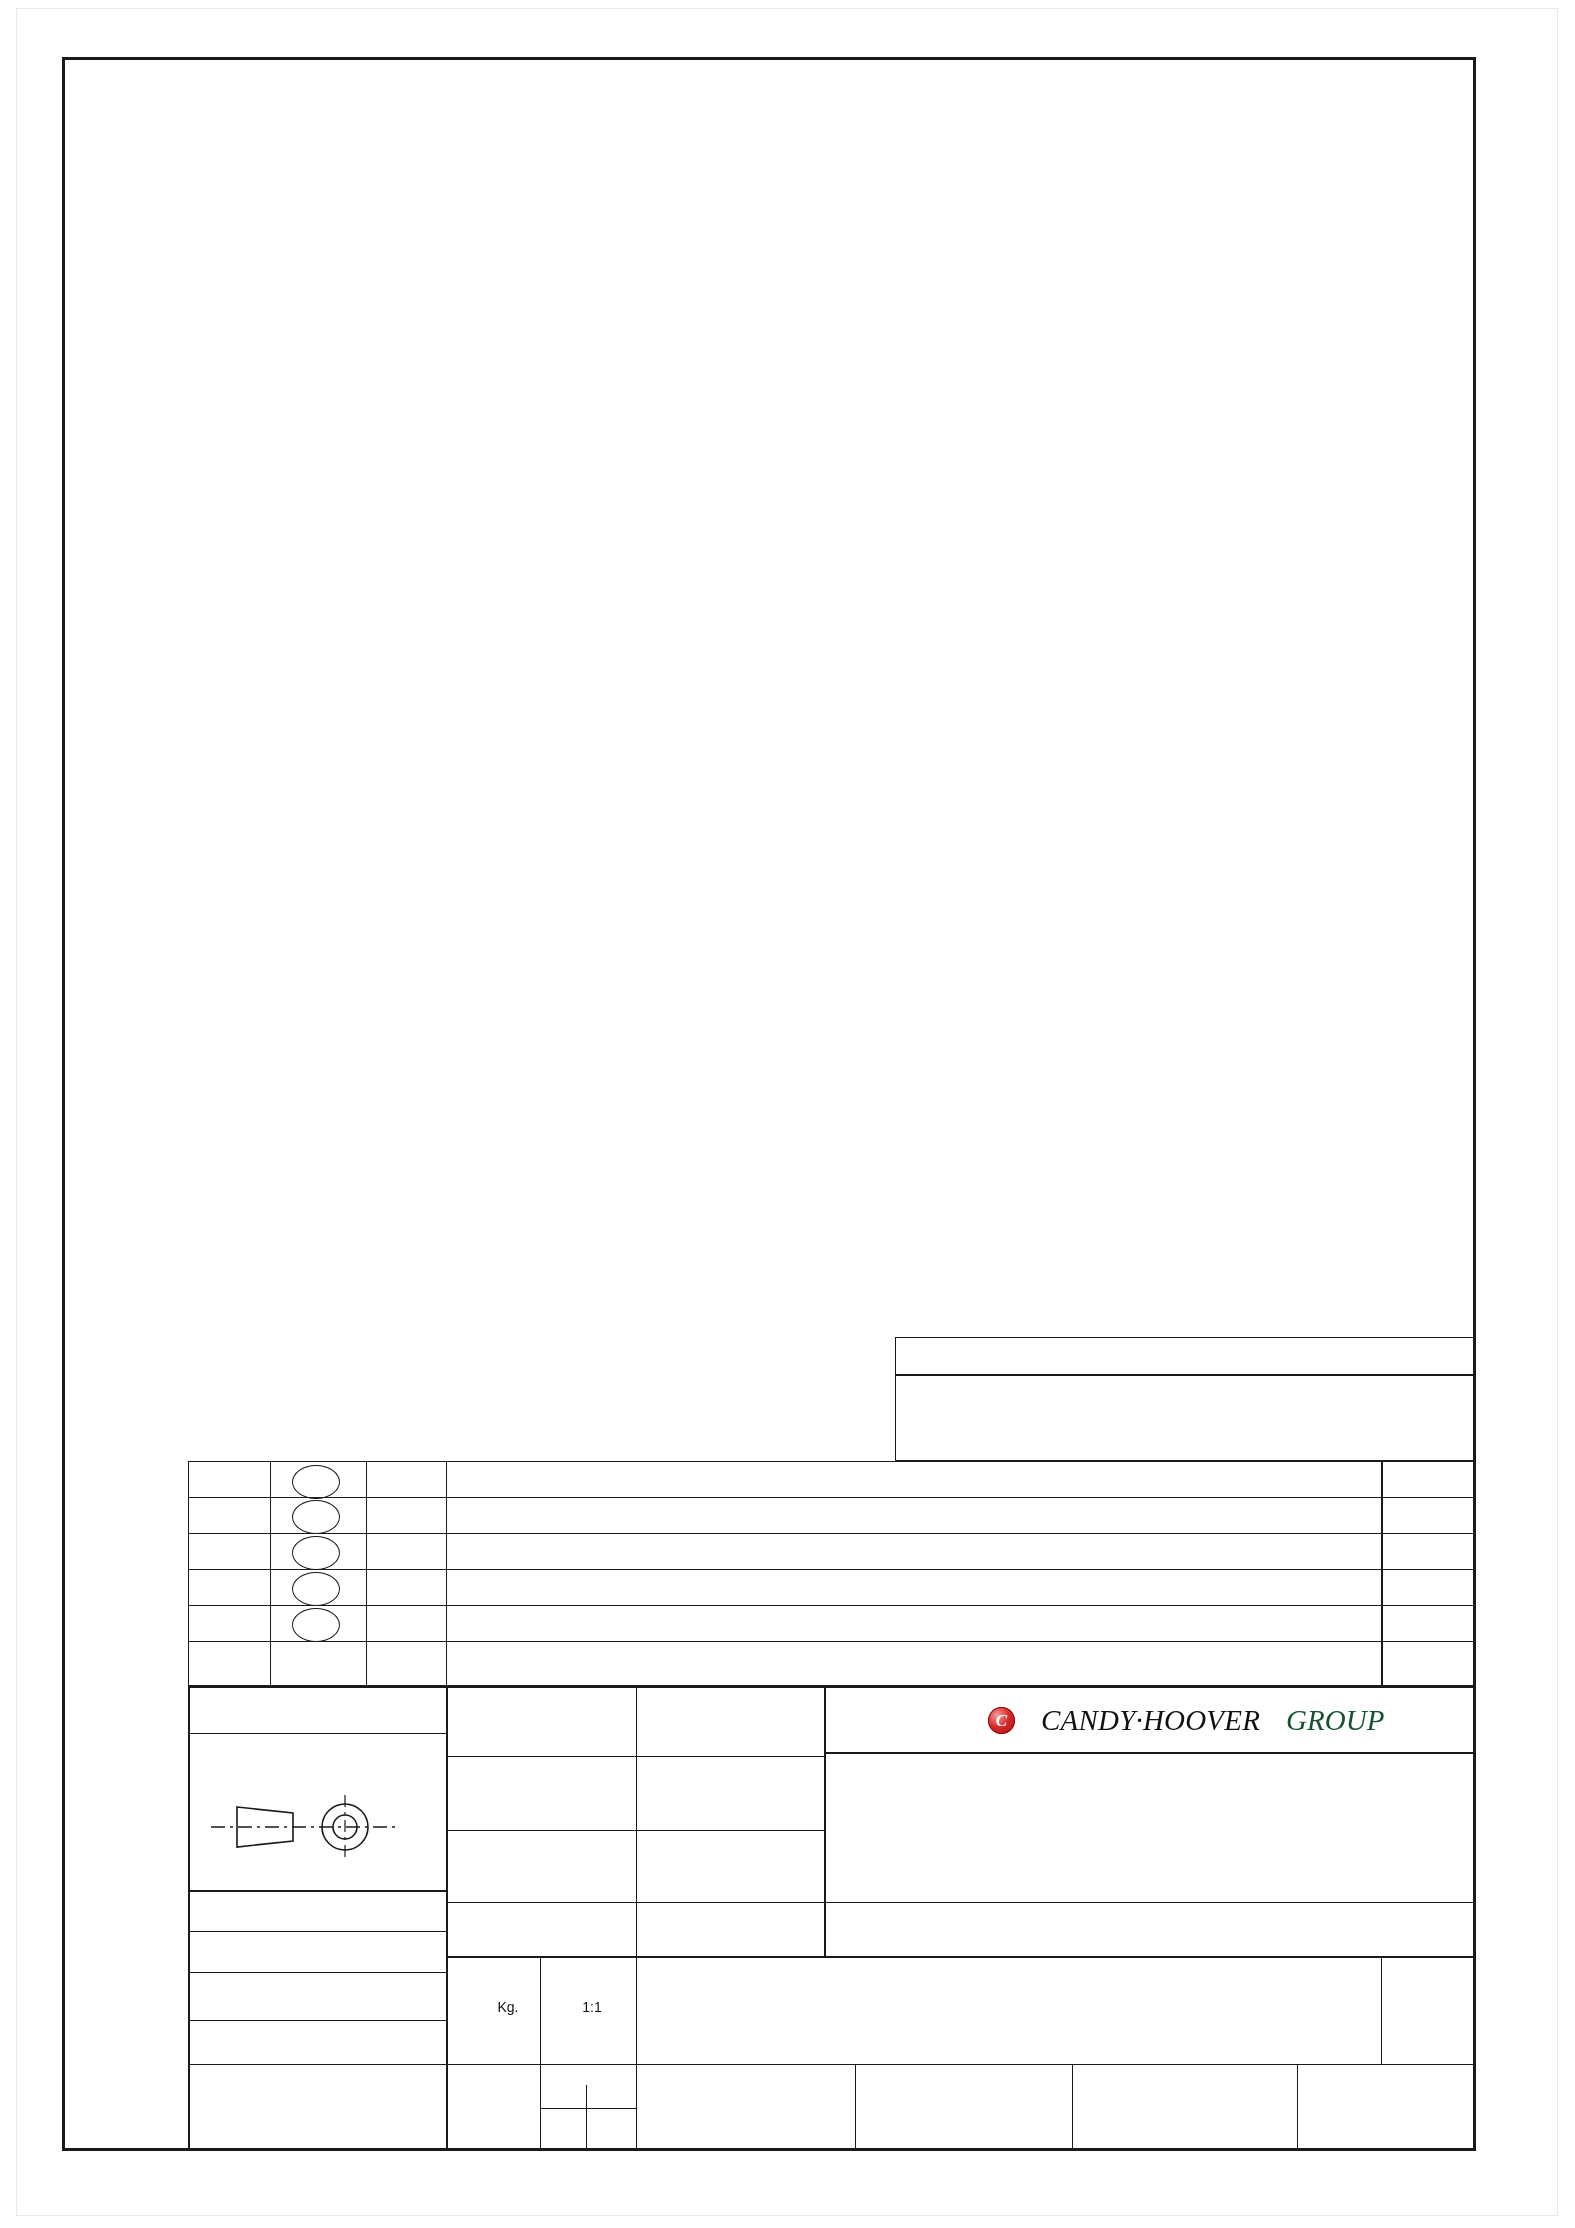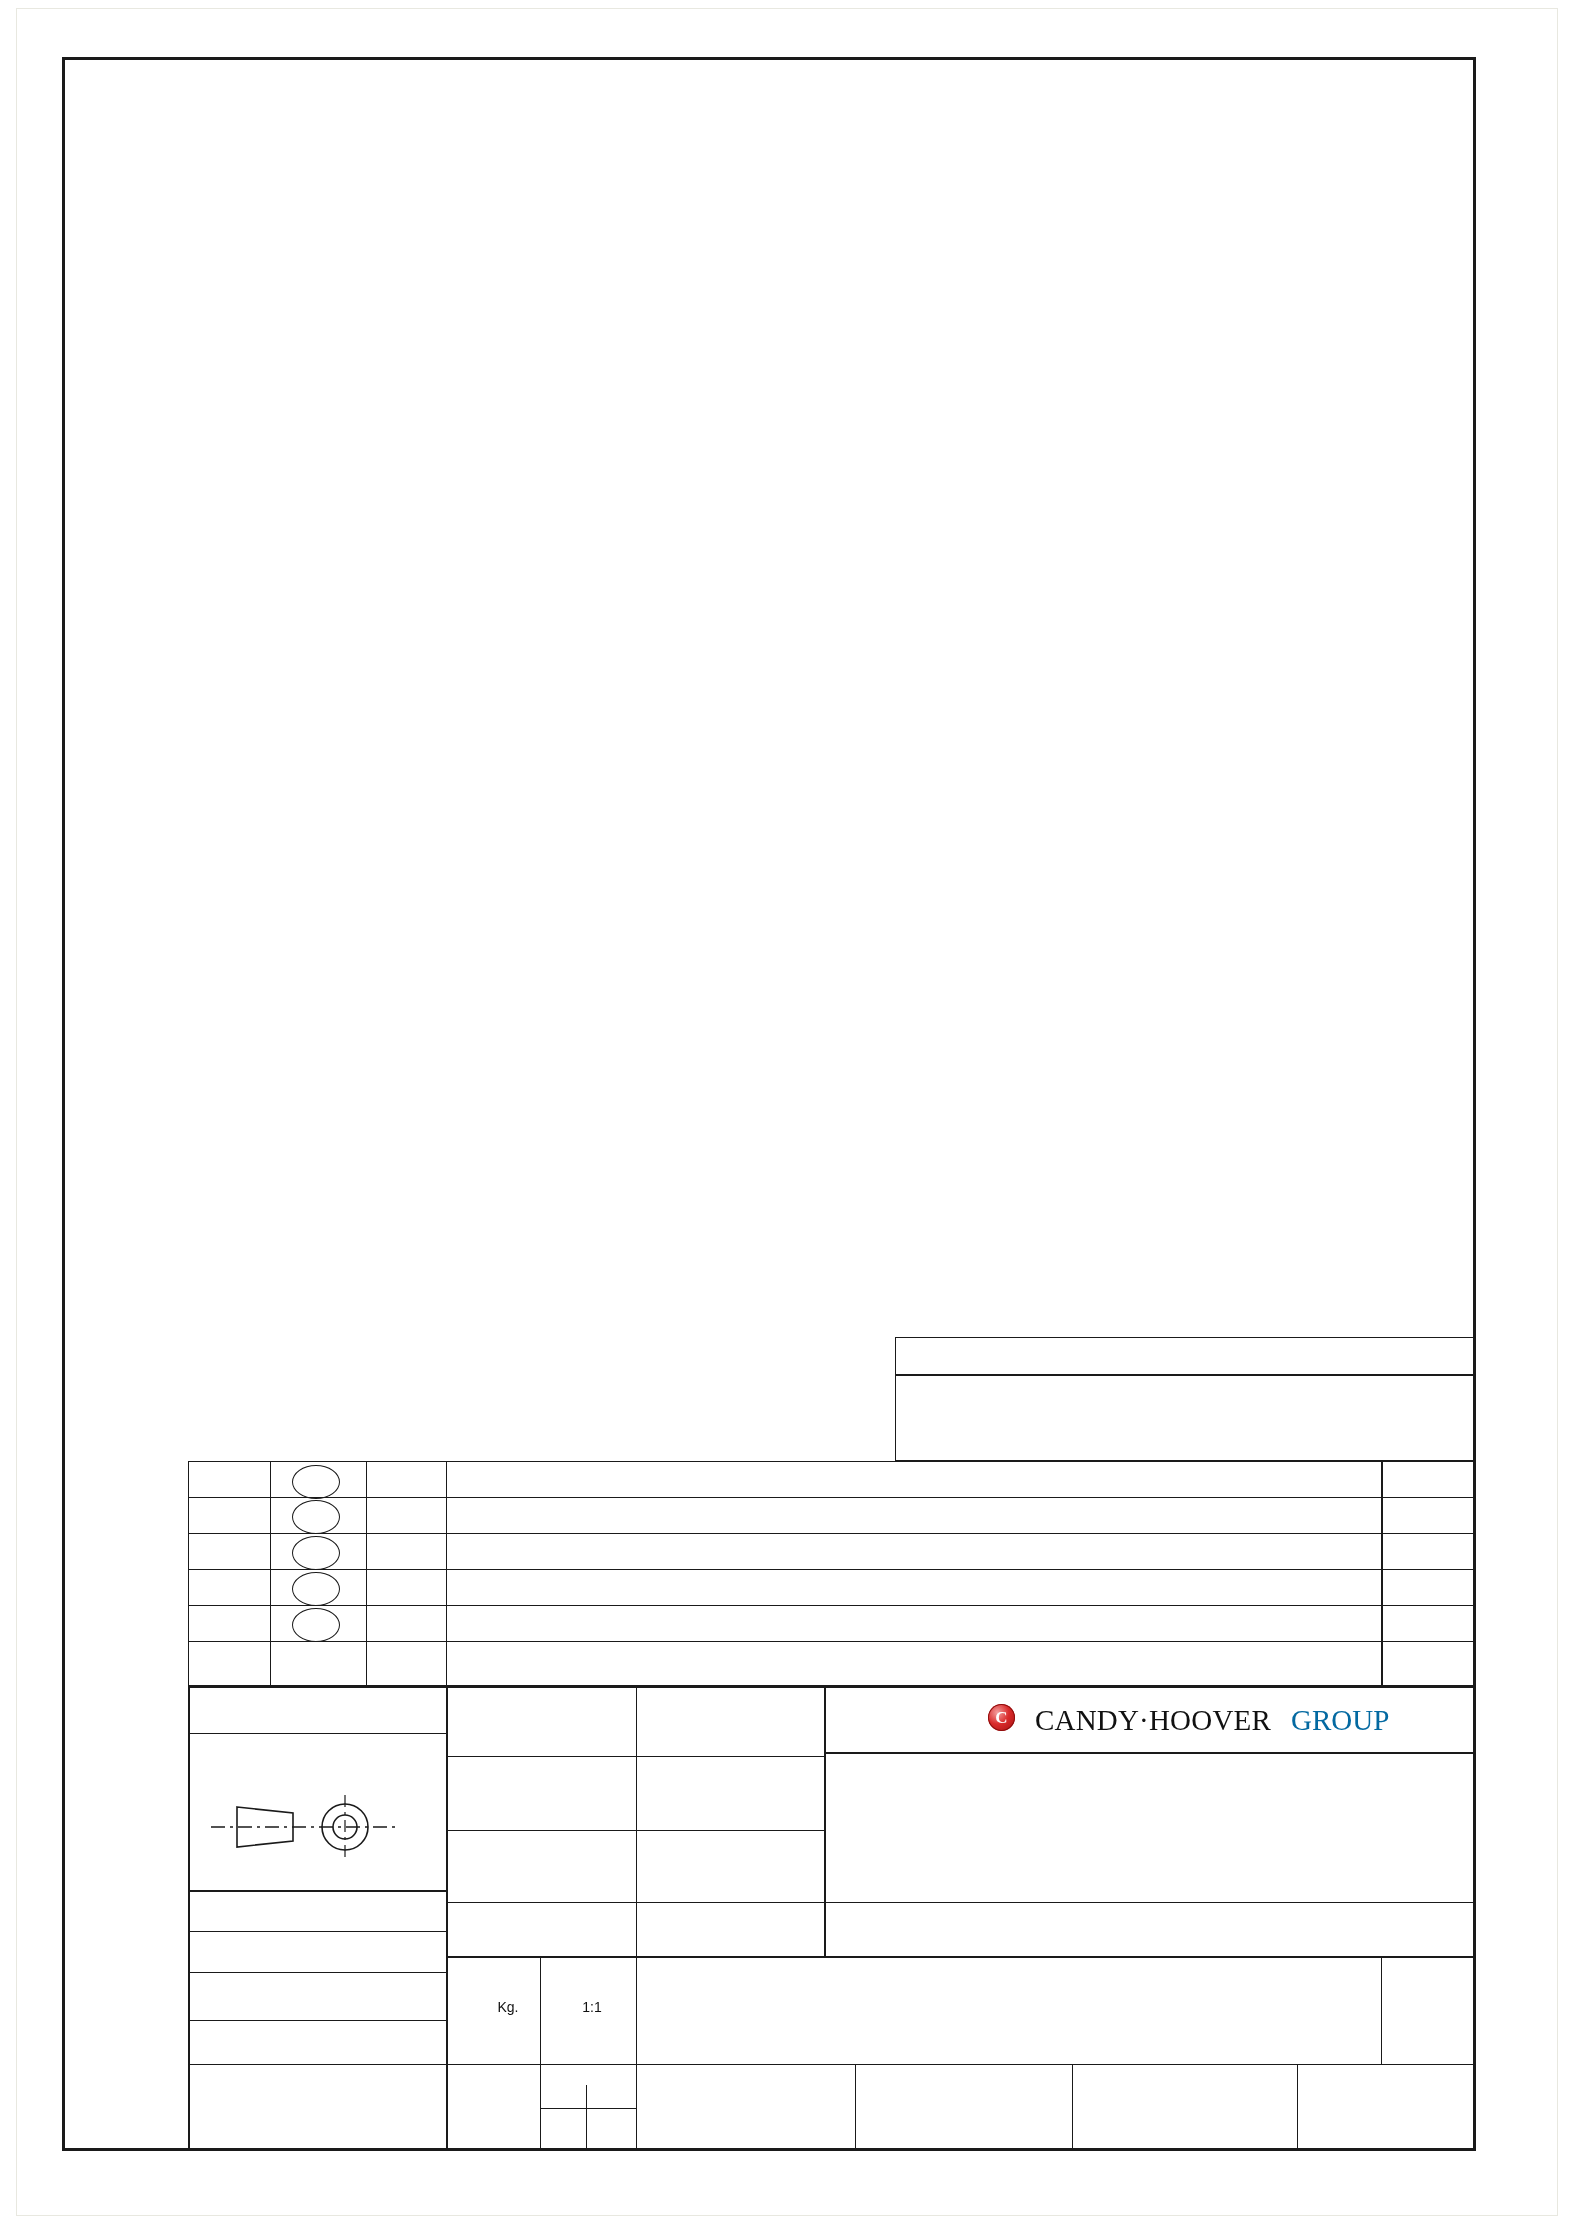--- a/index.html
+++ b/index.html
@@ -66,22 +66,23 @@
     color: #111111;
     line-height: 1.1;
     white-space: nowrap;
   }
   .center { text-align: center; }
 
   
   .logo {
     position: absolute;
     display: flex;
-    align-items: flex-start;
-    gap: 20px;
+    align-items: center;
+    gap: 26px;
+    font-style: italic;
   }
   .logo-mark {
     width: 27px;
     height: 27px;
     border-radius: 50%;
     background: radial-gradient(circle at 35% 32%, #f3a0a0 0%, #d92b2b 45%, #a50f0f 100%);
     position: relative;
     box-shadow: inset 0 0 0 1px #8e0d0d;
     flex: 0 0 auto;
   }
@@ -102,21 +103,21 @@
   .logo-candy {
     font-family: "Liberation Serif", serif;
     font-size: 29px;
     letter-spacing: 0.2px;
     color: #111111;
     white-space: nowrap;
   }
   .logo-group {
     font-family: "Liberation Serif", serif;
     font-size: 29px;
-    color: #0369a1;
+    color: #14532d;
     white-space: nowrap;
   }
 
   
   .proj-symbol {
     position: absolute;
     left: 205px;
     top: 1785px;
     width: 200px;
     height: 84px;

